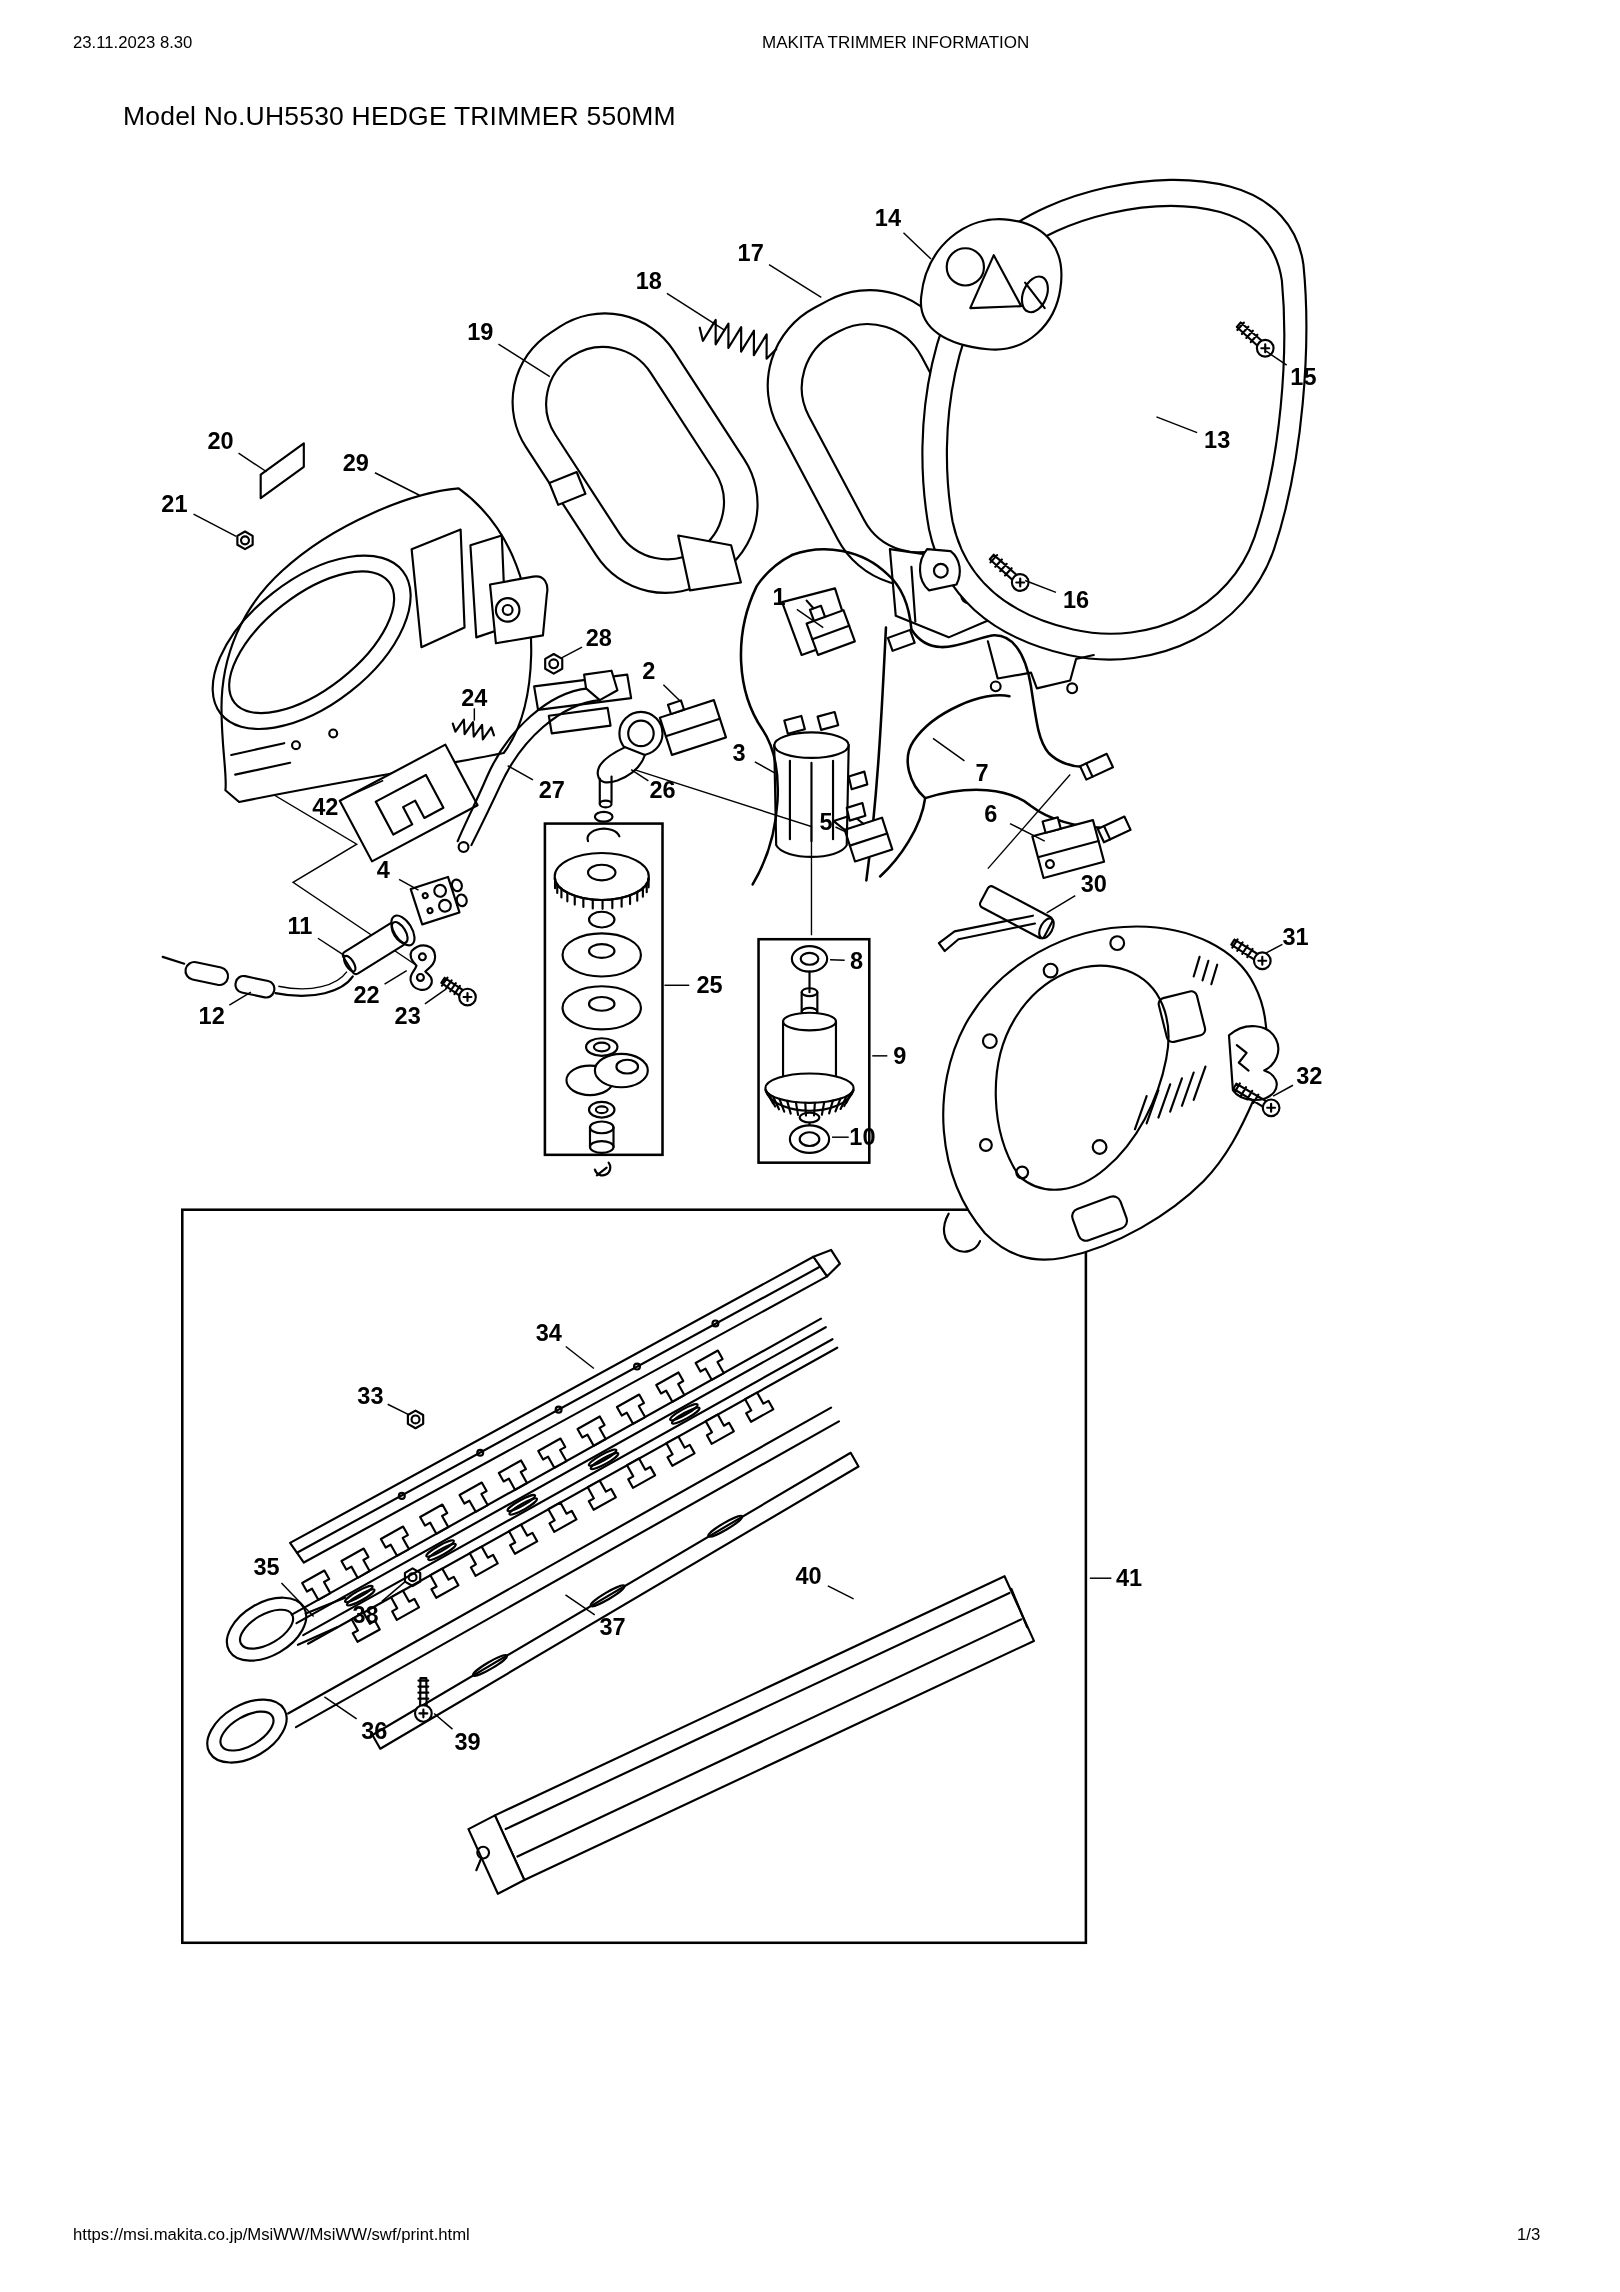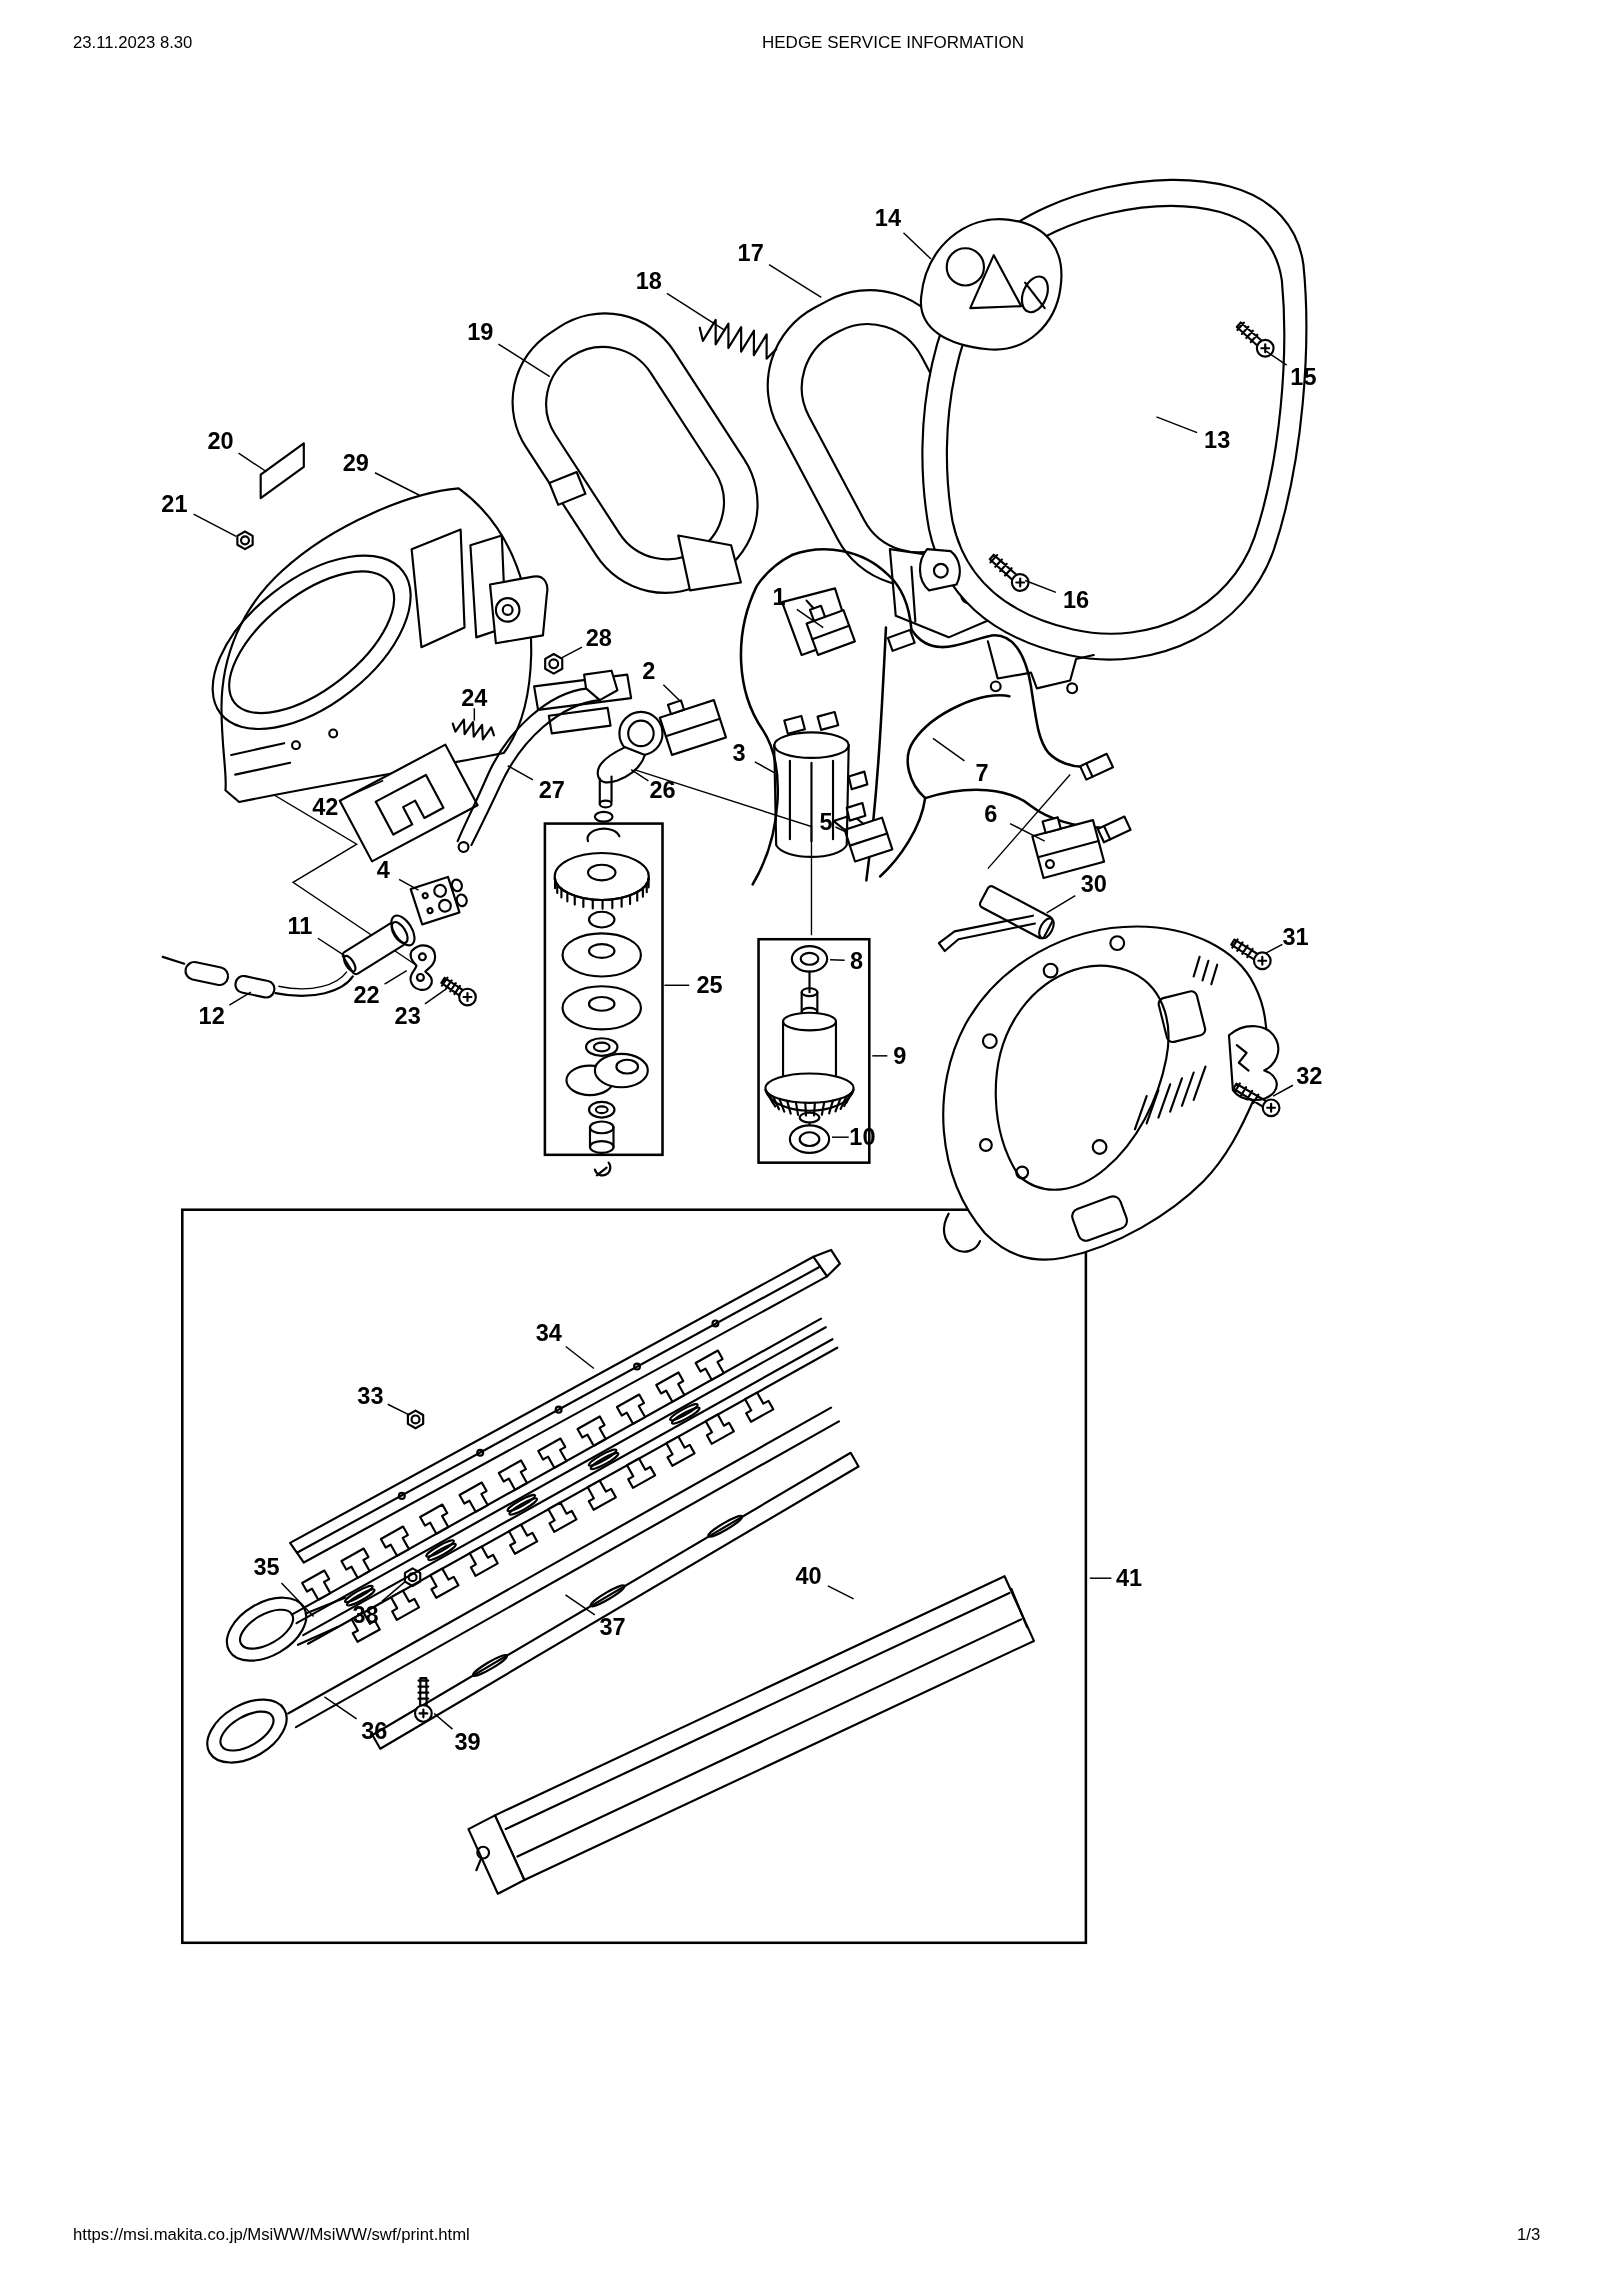--- a/index.html
+++ b/index.html
@@ -20,21 +20,22 @@
   .leader{stroke:#000;stroke-width:1.5;fill:none;}
   text.callout{font-family:"Liberation Sans",sans-serif;font-size:24px;font-weight:600;
                fill:#000;text-anchor:middle;}
 </style>
 </head>
 <body>
 
 <div class="page">
 
   <div class="abs" id="hdr-date">23.11.2023 8.30</div>
-  <div class="abs" id="hdr-center">HEDGE SERVICE INFORMATION</div>
+  <div class="abs" id="hdr-center">MAKITA TRIMMER INFORMATION</div>
+  <div class="abs" id="doc-title">Model No.UH5530 HEDGE TRIMMER 550MM</div>
 
   <svg class="art" width="1620" height="2293" viewBox="0 0 1653 2339">
 
     <rect class="box" x="556" y="840" width="120" height="338"></rect>
     <rect class="box" x="774" y="958" width="113" height="228"></rect>
     <rect class="box" x="186" y="1234" width="922" height="748"></rect>
 
     <g class="thin">
       <polyline points="248,792 364,861 299,900 424,984"></polyline>
       <polyline points="644,784 828,843 828,954"></polyline>

